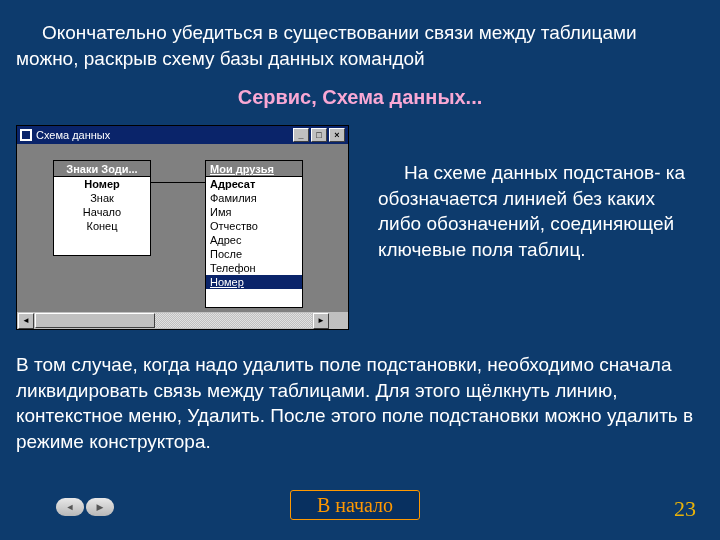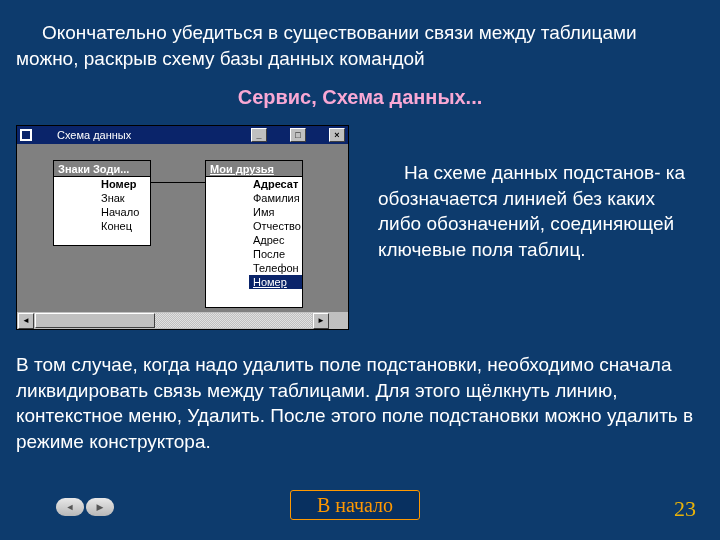--- a/index.html
+++ b/index.html
@@ -25,21 +25,20 @@
     position: absolute; top: 125px; left: 16px;
     width: 333px; height: 205px;
     background: #808080;
     border: 1px solid #000;
   }
   .titlebar {
     height: 18px; background: #0a246a;
     display: flex; align-items: center;
     color: #fff; font-size: 11px; padding: 0 3px;
     font-family: Tahoma, Arial, sans-serif;
-    gap: 21px;
   }
   .titlebar .sysicon {
     width: 12px; height: 12px; background: #fff;
     margin-right: 4px; display: inline-block;
     position: relative;
   }
   .titlebar .sysicon::after {
     content: ""; position: absolute; inset: 2px;
     background: #0a246a;
   }
@@ -51,29 +50,29 @@
     text-align: center; color: #000; font-family: Arial;
     font-weight: bold;
   }
   .canvas { position: absolute; top: 18px; left: 0; right: 0; bottom: 18px; background: #808080; }
   .tablebox {
     position: absolute; background: #fff;
     border: 1px solid #000;
     font-family: "MS Sans Serif", Tahoma, Arial; font-size: 11px;
     width: 98px;
   }
-  .tablebox.t1 { top: 16px; left: 36px; height: 86px; }
+  .tablebox.t1 { top: 16px; left: 36px; height: 96px; text-align: center; }
   .tablebox.t2 { top: 16px; left: 188px; height: 148px; text-decoration: underline; }
   .thead {
     background: #808080; color: #fff; font-weight: bold;
     height: 16px; line-height: 16px; padding: 0 4px;
     border-bottom: 1px solid #000;
     white-space: nowrap; overflow: hidden;
   }
-  .tbody { color: #000; padding-left: 43px; }
+  .tbody { color: #000; }
   .trow { height: 14px; line-height: 14px; padding: 0 4px; white-space: nowrap; overflow: hidden; }
   .trow.bold { font-weight: bold; }
   .trow.sel { background: #0a246a; color: #fff; }
   .linkline {
     position: absolute; top: 38px; left: 134px;
     width: 56px; height: 1px; background: #000;
   }
   .hscroll {
     position: absolute; left: 0; right: 0; bottom: 0; height: 18px;
     background: #c0c0c0; border-top: 1px solid #808080;

